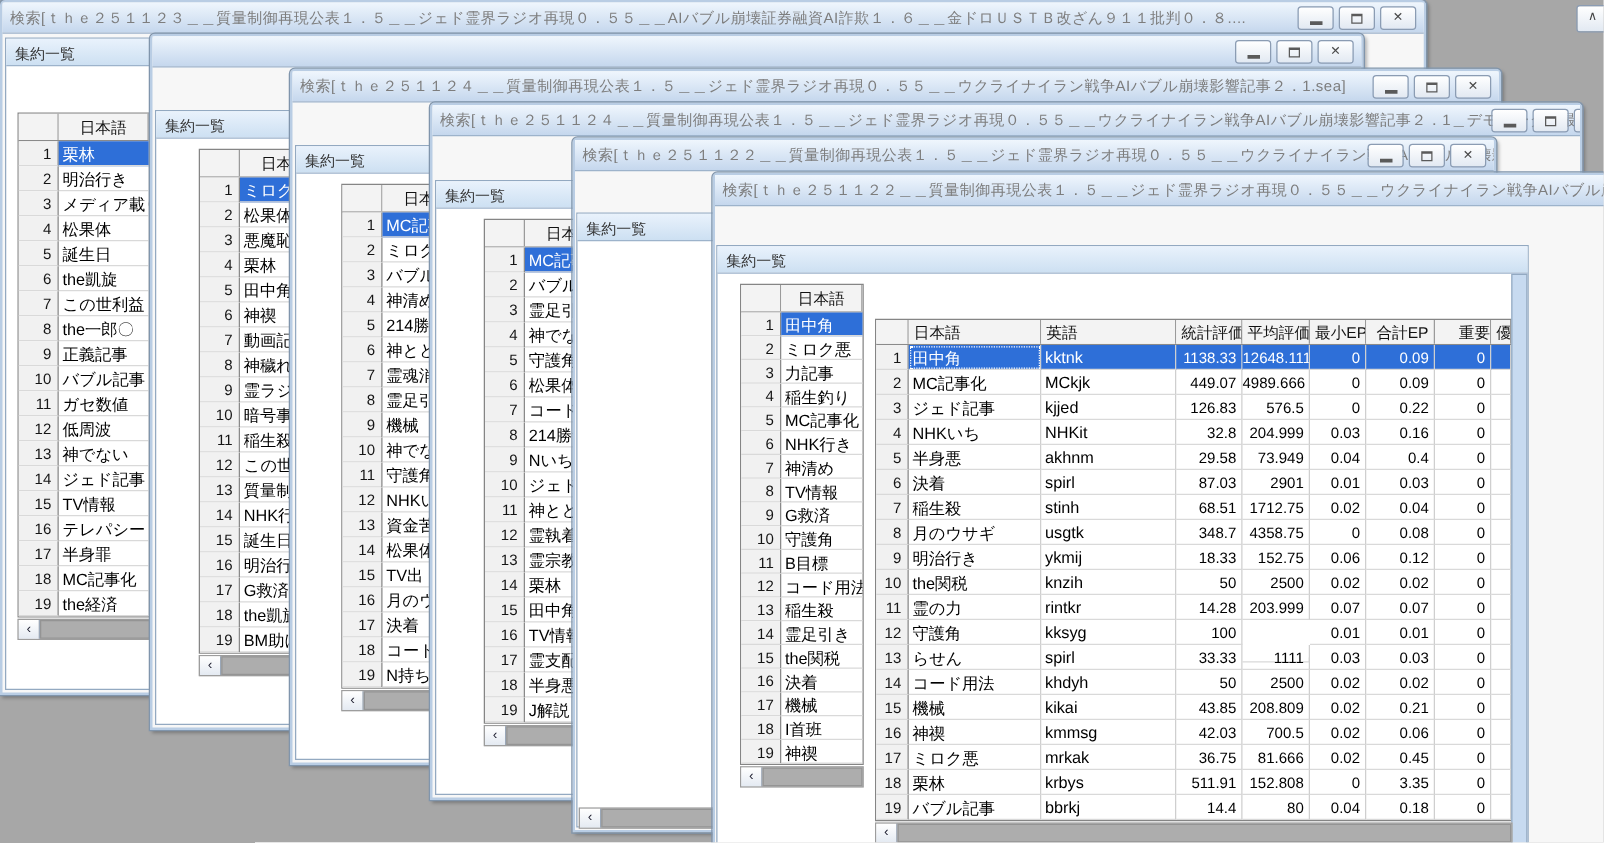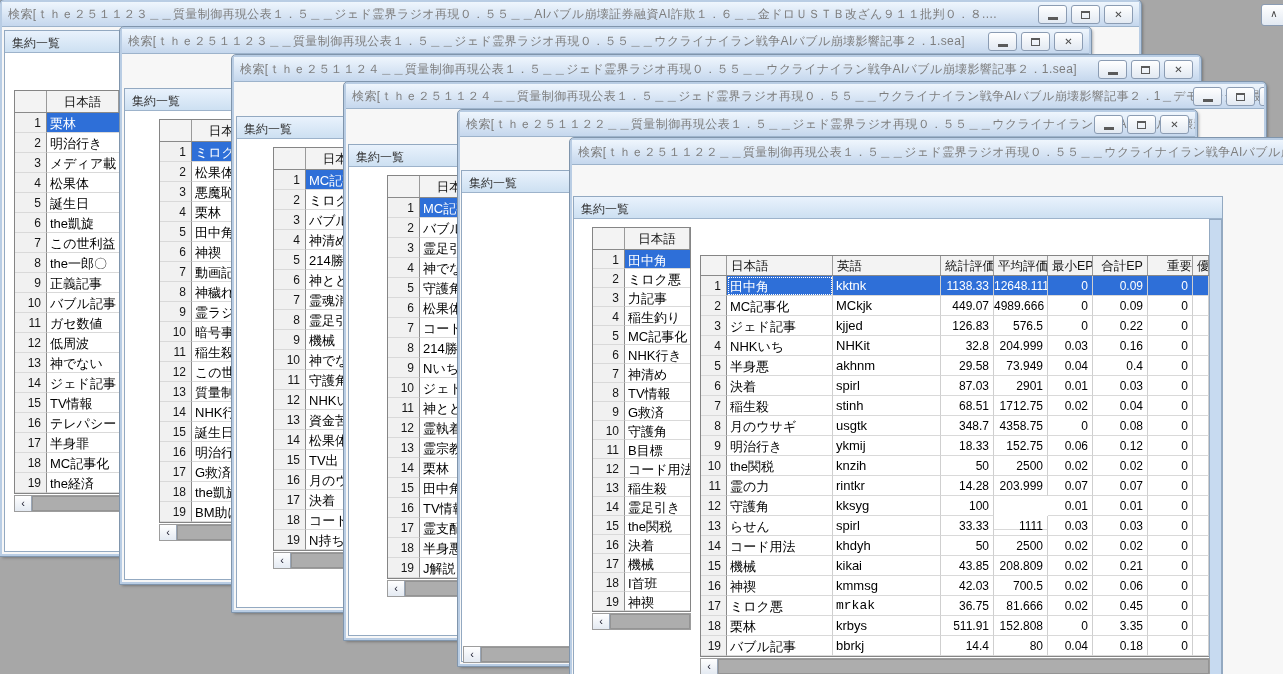--- a/index.html
+++ b/index.html
@@ -156,21 +156,20 @@
         </div>
       </div>
     <div class="hscroll" style="left:12px;top:493px;width:107px">
       <span class="arr">‹</span>
         <span class="thumb"></span>
     </div>
   </div>
 
   <div class="win w2">
     <div class="tbar">
-      <span class="ttext">検索[ｔｈｅ２５１１２３＿＿質量制御再現公表１．５＿＿ジェド霊界ラジオ再現０．５５＿＿ウクライナイラン戦争AIバブル崩壊影響記事２．1.sea]</span>
       <span class="tbtns">
         <span class="tb">
             <span class="g-min"></span>
           </span>
         <span class="tb">
             <span class="g-max"></span>
           </span>
         <span class="tb">
             <span class="g-x">✕</span>
           </span>
@@ -778,21 +777,21 @@
           <div class="gc tc num" style="width: 53px; border-bottom: 1px solid rgb(217, 217, 217);">42.03</div>
           <div class="gc tc num" style="width: 54px; border-bottom: 1px solid rgb(217, 217, 217);">700.5</div>
           <div class="gc tc num" style="width: 45px; border-bottom: 1px solid rgb(217, 217, 217);">0.02</div>
           <div class="gc tc num" style="width: 55px; border-bottom: 1px solid rgb(217, 217, 217);">0.06</div>
           <div class="gc tc num" style="width: 45px; border-bottom: 1px solid rgb(217, 217, 217);">0</div>
           <div class="gc tc" style="width: 16px; border-bottom: 1px solid rgb(217, 217, 217); padding-left: 3px; font-size: 13px; padding-top: 2px;"></div>
         </div>
         <div class="grow" style="height: 20px;">
           <div class="gc gnum" style="width: 26px; padding-top: 3px;">17</div>
           <div class="gc tc" style="width: 106px; border-bottom: 1px solid rgb(217, 217, 217); padding-left: 3px; font-size: 13px; padding-top: 2px;">ミロク悪</div>
-          <div class="gc tc" style="width: 108px; border-bottom: 1px solid rgb(217, 217, 217); padding-left: 3px; font-size: 13px; padding-top: 2px; font-family: Liberation Mono, monospace;">mrkak</div>
+          <div class="gc tc" style="width: 108px; border-bottom: 1px solid rgb(217, 217, 217); padding-left: 3px; font-size: 13px; padding-top: 2px;">mrkak</div>
           <div class="gc tc num" style="width: 53px; border-bottom: 1px solid rgb(217, 217, 217);">36.75</div>
           <div class="gc tc num" style="width: 54px; border-bottom: 1px solid rgb(217, 217, 217);">81.666</div>
           <div class="gc tc num" style="width: 45px; border-bottom: 1px solid rgb(217, 217, 217);">0.02</div>
           <div class="gc tc num" style="width: 55px; border-bottom: 1px solid rgb(217, 217, 217);">0.45</div>
           <div class="gc tc num" style="width: 45px; border-bottom: 1px solid rgb(217, 217, 217);">0</div>
           <div class="gc tc" style="width: 16px; border-bottom: 1px solid rgb(217, 217, 217); padding-left: 3px; font-size: 13px; padding-top: 2px;"></div>
         </div>
         <div class="grow" style="height: 20px;">
           <div class="gc gnum" style="width: 26px; padding-top: 3px;">18</div>
           <div class="gc tc" style="width: 106px; border-bottom: 1px solid rgb(217, 217, 217); padding-left: 3px; font-size: 13px; padding-top: 2px;">栗林</div>

